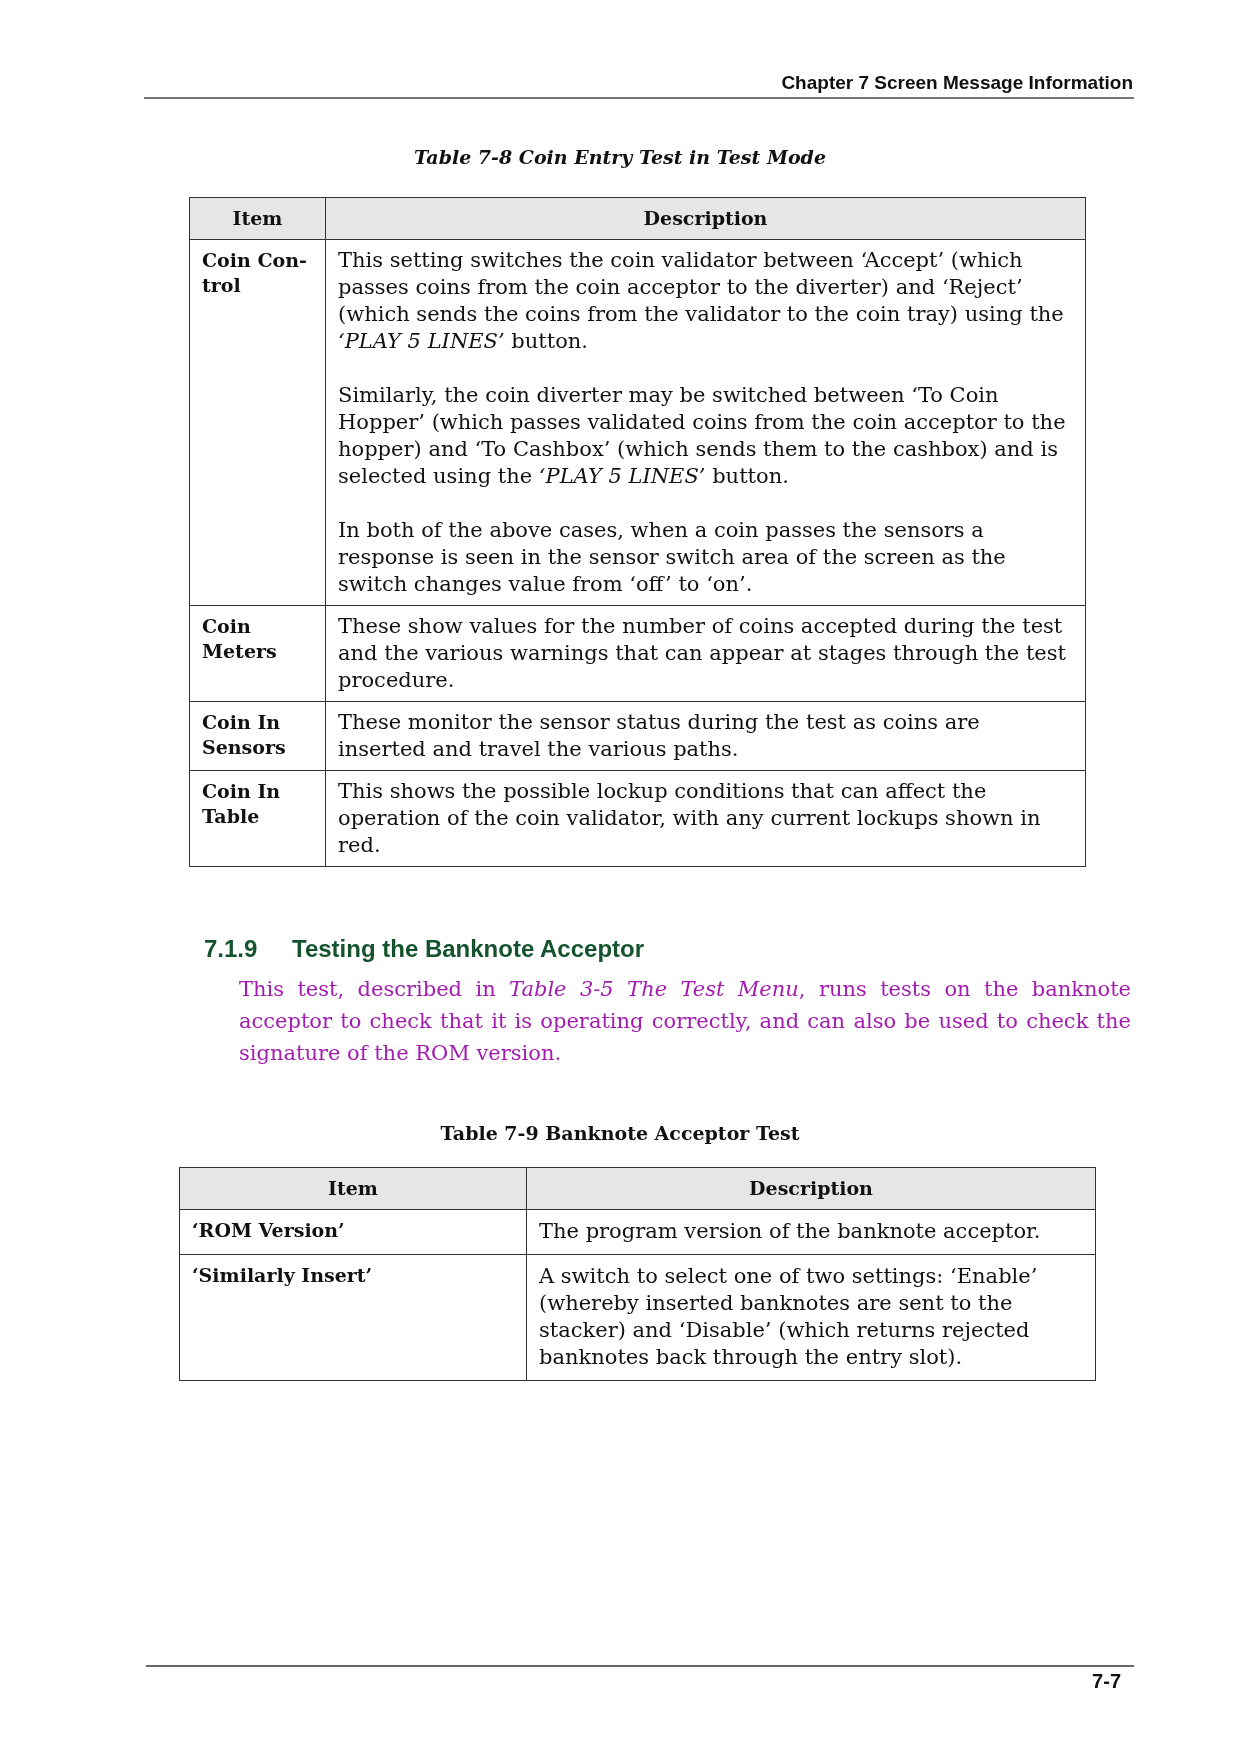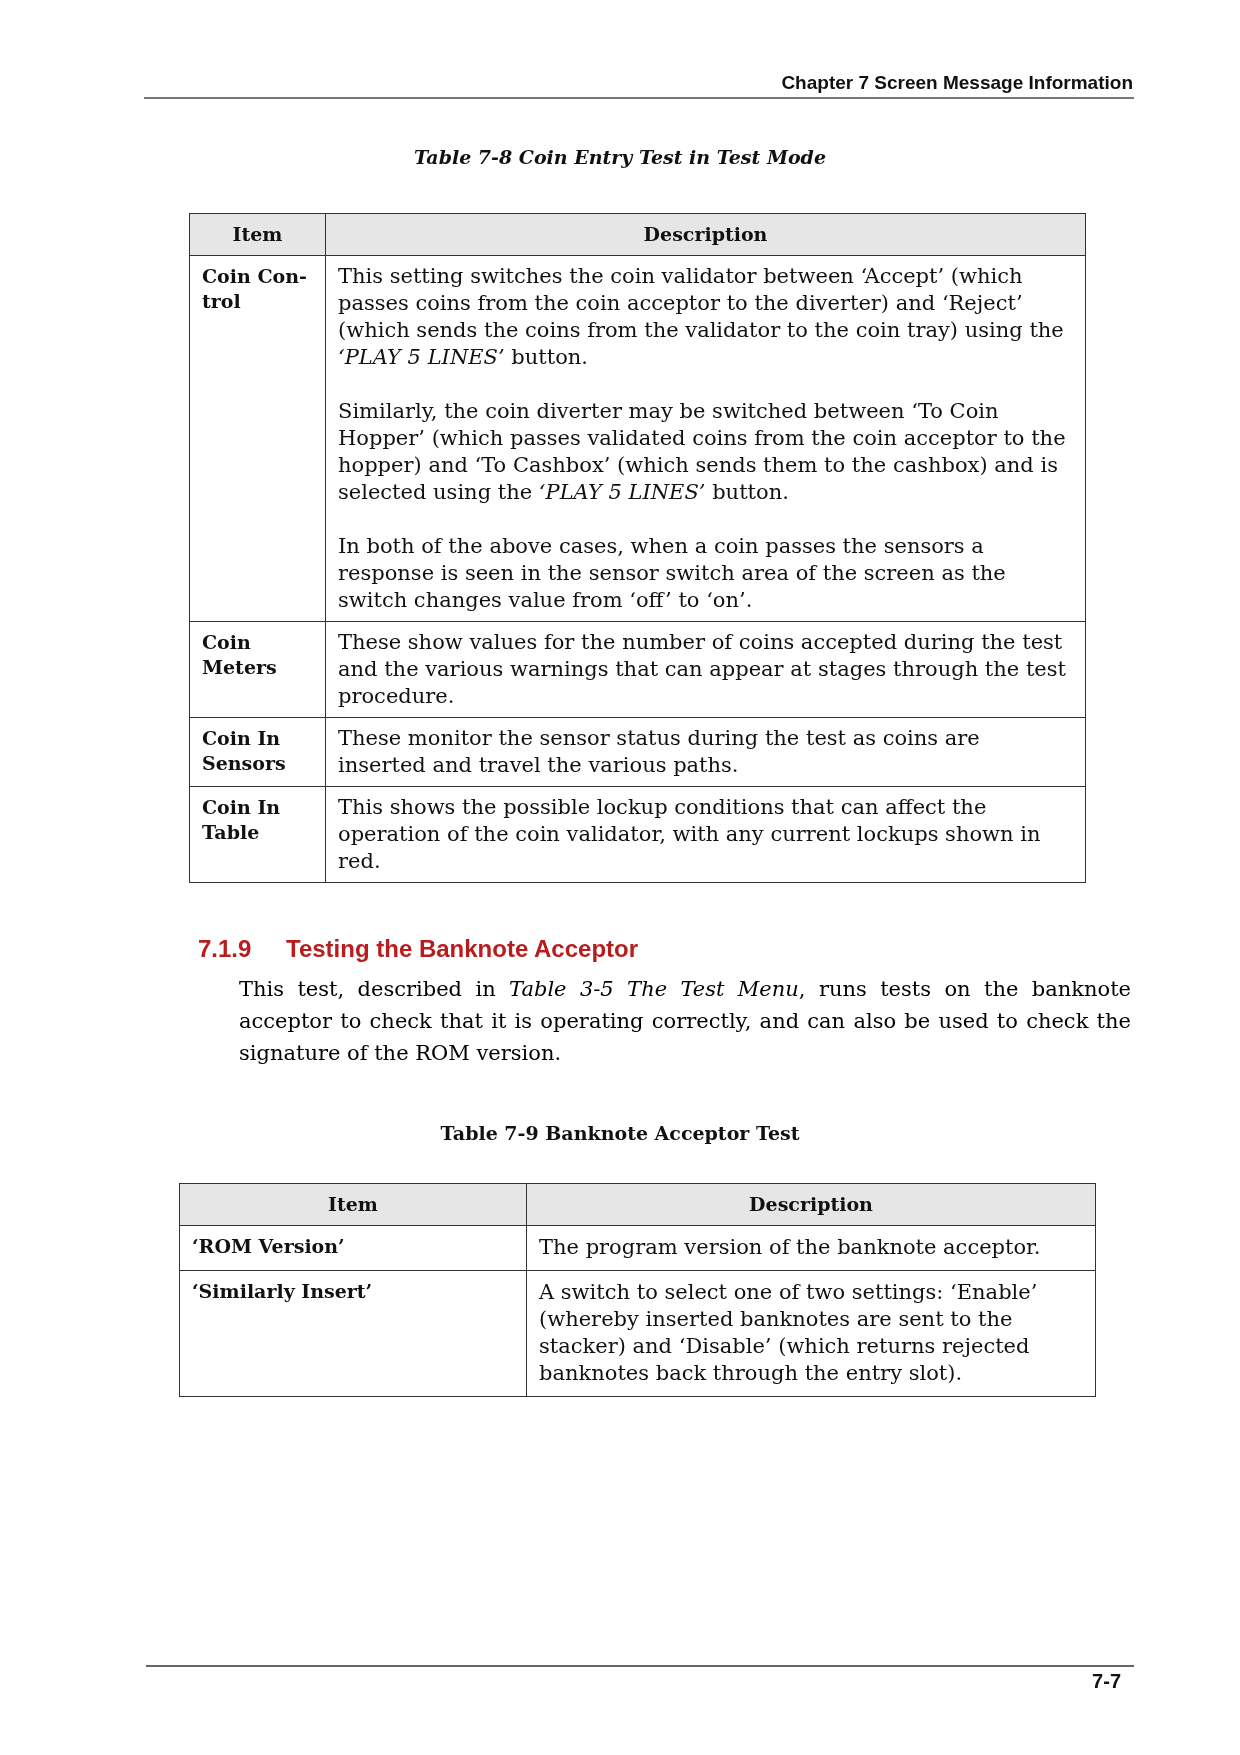--- a/index.html
+++ b/index.html
@@ -8,46 +8,46 @@
     position: absolute; right: 107px; top: 72px;
     font-family: "Liberation Sans", sans-serif; font-weight: bold; font-size: 19px; color: #111;
   }
   .hdr-rule { position: absolute; left: 144px; width: 990px; top: 97px; height: 2px; background: #777; }
   .caption {
     position: absolute; left: 0; width: 1240px; text-align: center;
     font-family: "DejaVu Serif", serif; font-weight: bold; font-size: 19px; color: #111;
   }
   table.doc {
     position: absolute; border-collapse: collapse;
-    font-family: "DejaVu Serif", serif; font-size: 21px; line-height: 27px; color: #111; margin-top: 16px;
+    font-family: "DejaVu Serif", serif; font-size: 21px; line-height: 27px; color: #111;
   }
   table.doc th, table.doc td { border: 1.5px solid #333; vertical-align: top; text-align: left; }
   table.doc th {
     background: #e6e6e6; font-weight: bold; font-size: 19px; text-align: center; vertical-align: middle; padding: 0;
   }
   table.doc td.item { font-weight: bold; font-size: 19px; line-height: 25px; }
   #t1 { left: 189px; top: 197px; width: 897px; }
   #t1 .c1 { width: 136px; }
   #t1 th { height: 41px; }
   #t1 td { padding: 8px 12px 8px 12px; }
   #t1 td.desc { padding: 7px 14px 7px 12px; }
   #t1 p { margin: 0; }
   #t1 p + p { margin-top: 27px; }
   #t2 { left: 179px; top: 1167px; width: 917px; }
   #t2 .c1 { width: 347px; }
   #t2 th { height: 41px; }
   #t2 td { padding: 8px 12px 9px 12px; }
   .sec-head {
-    position: absolute; left: 198px; top: 935px;
-    font-family: "Liberation Sans", sans-serif; font-weight: bold; font-size: 24px; color: #b91c1c;
+    position: absolute; left: 204px; top: 935px;
+    font-family: "Liberation Sans", sans-serif; font-weight: bold; font-size: 24px; color: #14532d;
   }
   .sec-head .num { display: inline-block; width: 88px; }
   .body-text {
     position: absolute; left: 239px; width: 892px; top: 973px;
-    font-family: "DejaVu Serif", serif; font-size: 21px; line-height: 32px; text-align: justify; color: #000000;
+    font-family: "DejaVu Serif", serif; font-size: 21px; line-height: 32px; text-align: justify; color: #a21caf;
   }
   .ftr-rule { position: absolute; left: 146px; width: 988px; top: 1665px; height: 2px; background: #666; }
   .ftr-page {
     position: absolute; right: 119px; top: 1670px;
     font-family: "Liberation Sans", sans-serif; font-weight: bold; font-size: 20px; color: #111;
   }
   em { font-style: italic; }
 </style>
 </head>
 <body>

